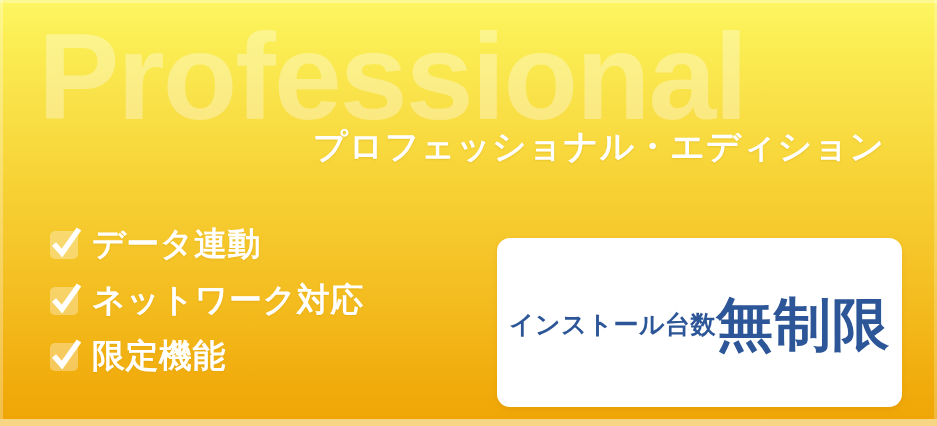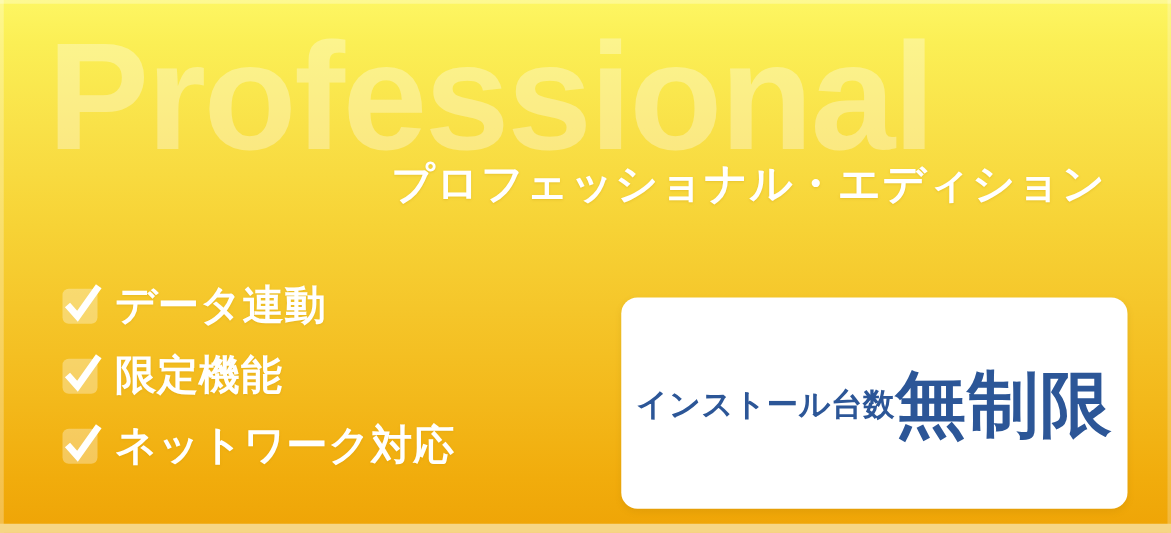--- a/index.html
+++ b/index.html
@@ -184,31 +184,31 @@
       <span class="feature-label">データ連動</span>
     </div>
 
     <div class="feature-item">
       <span class="check-icon">
         <span class="box"></span>
         <svg viewBox="0 0 34 34" xmlns="http://www.w3.org/2000/svg">
           <polyline points="6,17 14,26 31,2" fill="none" stroke="#ffffff" stroke-width="5.5" stroke-linecap="butt" stroke-linejoin="miter"></polyline>
         </svg>
       </span>
-      <span class="feature-label">限定機能</span>
+      <span class="feature-label">ネットワーク対応</span>
     </div>
 
     <div class="feature-item">
       <span class="check-icon">
         <span class="box"></span>
         <svg viewBox="0 0 34 34" xmlns="http://www.w3.org/2000/svg">
           <polyline points="6,17 14,26 31,2" fill="none" stroke="#ffffff" stroke-width="5.5" stroke-linecap="butt" stroke-linejoin="miter"></polyline>
         </svg>
       </span>
-      <span class="feature-label">ネットワーク対応</span>
+      <span class="feature-label">限定機能</span>
     </div>
 
   </div>
 
   <div id="install-card">
     <div id="install-card-title">インストール台数</div>
     <div id="install-card-value">無制限</div>
   </div>
 
 </div>

